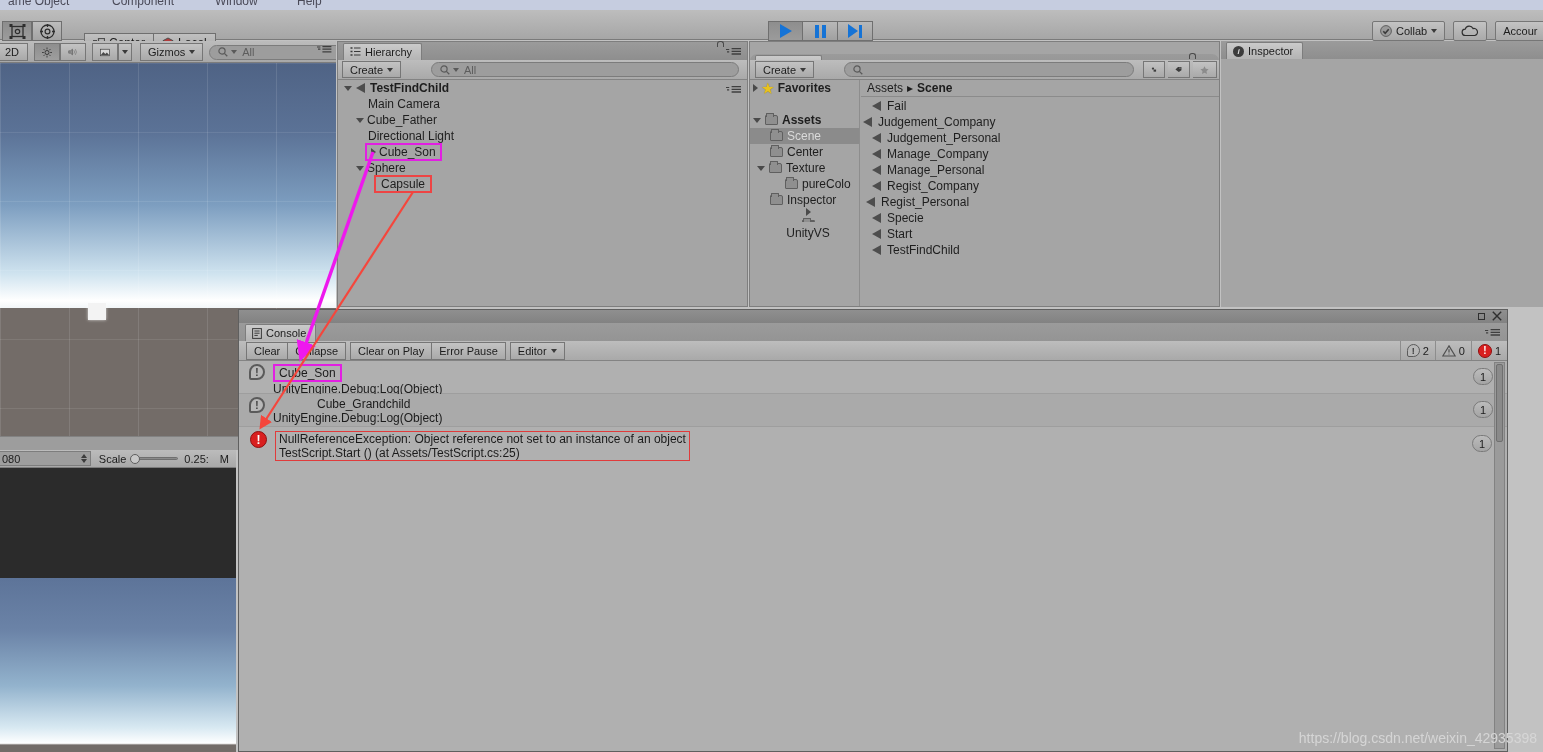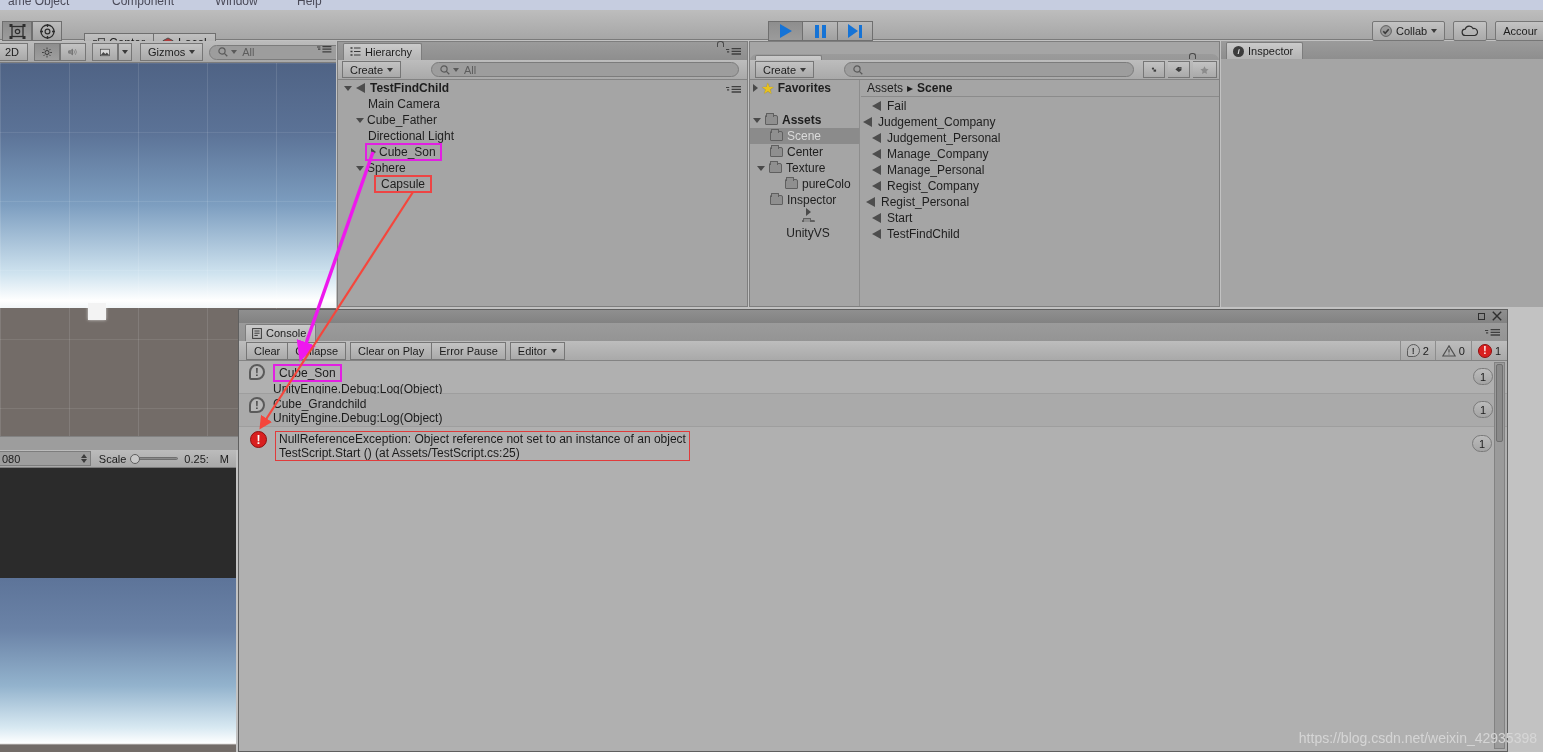--- a/index.html
+++ b/index.html
@@ -522,20 +522,24 @@
       <div class="prow" style="padding-left:10px;">
             <span class="unity-ico"></span>
             <span>Regist_Company</span>
           </div>
       <div class="prow" style="padding-left:4px;">
             <span class="unity-ico"></span>
             <span>Regist_Personal</span>
           </div>
       <div class="prow" style="padding-left:10px;">
             <span class="unity-ico"></span>
+            <span>Specie</span>
+          </div>
+      <div class="prow" style="padding-left:10px;">
+            <span class="unity-ico"></span>
             <span>Start</span>
           </div>
       <div class="prow" style="padding-left:10px;">
             <span class="unity-ico"></span>
             <span>TestFindChild</span>
           </div>
     </div>
   </div>
 </div>
 
@@ -608,21 +612,21 @@
       <span>
         <span class="msg" style="display:inline-block;border:2px solid #e21fe2;padding:0 4px;margin-bottom:1px;">Cube_Son</span>
         <span class="msg" style="display:block;margin-top:-1px;">UnityEngine.Debug:Log(Object)</span>
       </span>
       <span class="cbadge">1</span>
     </div>
 
     <div class="crow alt">
       <span class="icon-info">!</span>
       <span>
-        <span class="msg" style="display:block;">Cube_Grandchild</span>
+        <span class="msg" style="display:block;margin-left:44px;">Cube_Grandchild</span>
         <span class="msg" style="display:block;">UnityEngine.Debug:Log(Object)</span>
       </span>
       <span class="cbadge">1</span>
     </div>
 
     <div class="crow" style="border:1px solid transparent;">
       <span class="icon-error">!</span>
       <span style="border:1px solid #e03b3b;padding:0 3px;">
         <span class="msg" style="display:block;">NullReferenceException: Object reference not set to an instance of an object</span>
         <span class="msg" style="display:block;">TestScript.Start () (at Assets/TestScript.cs:25)</span>

